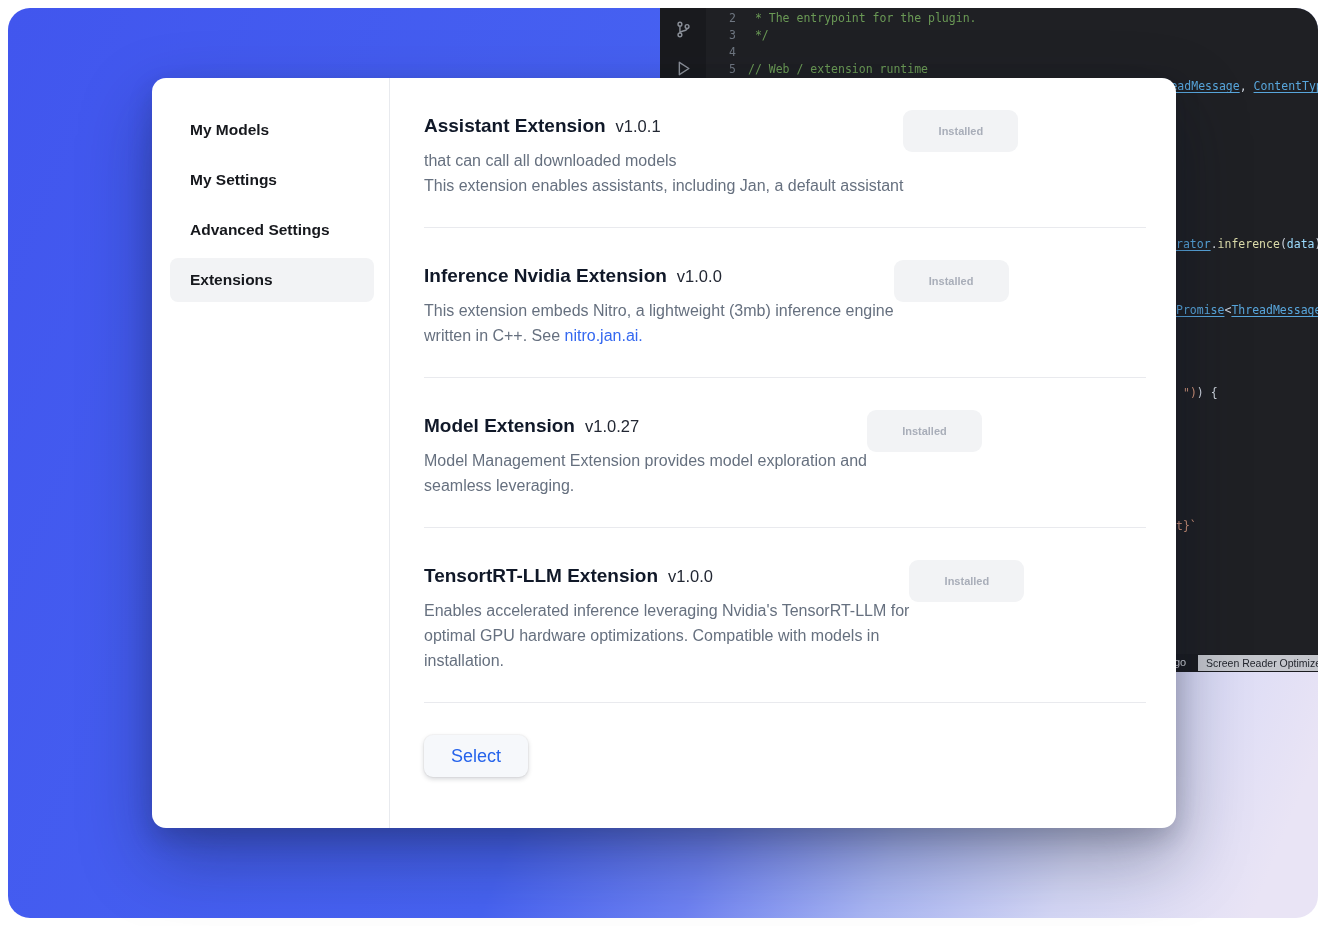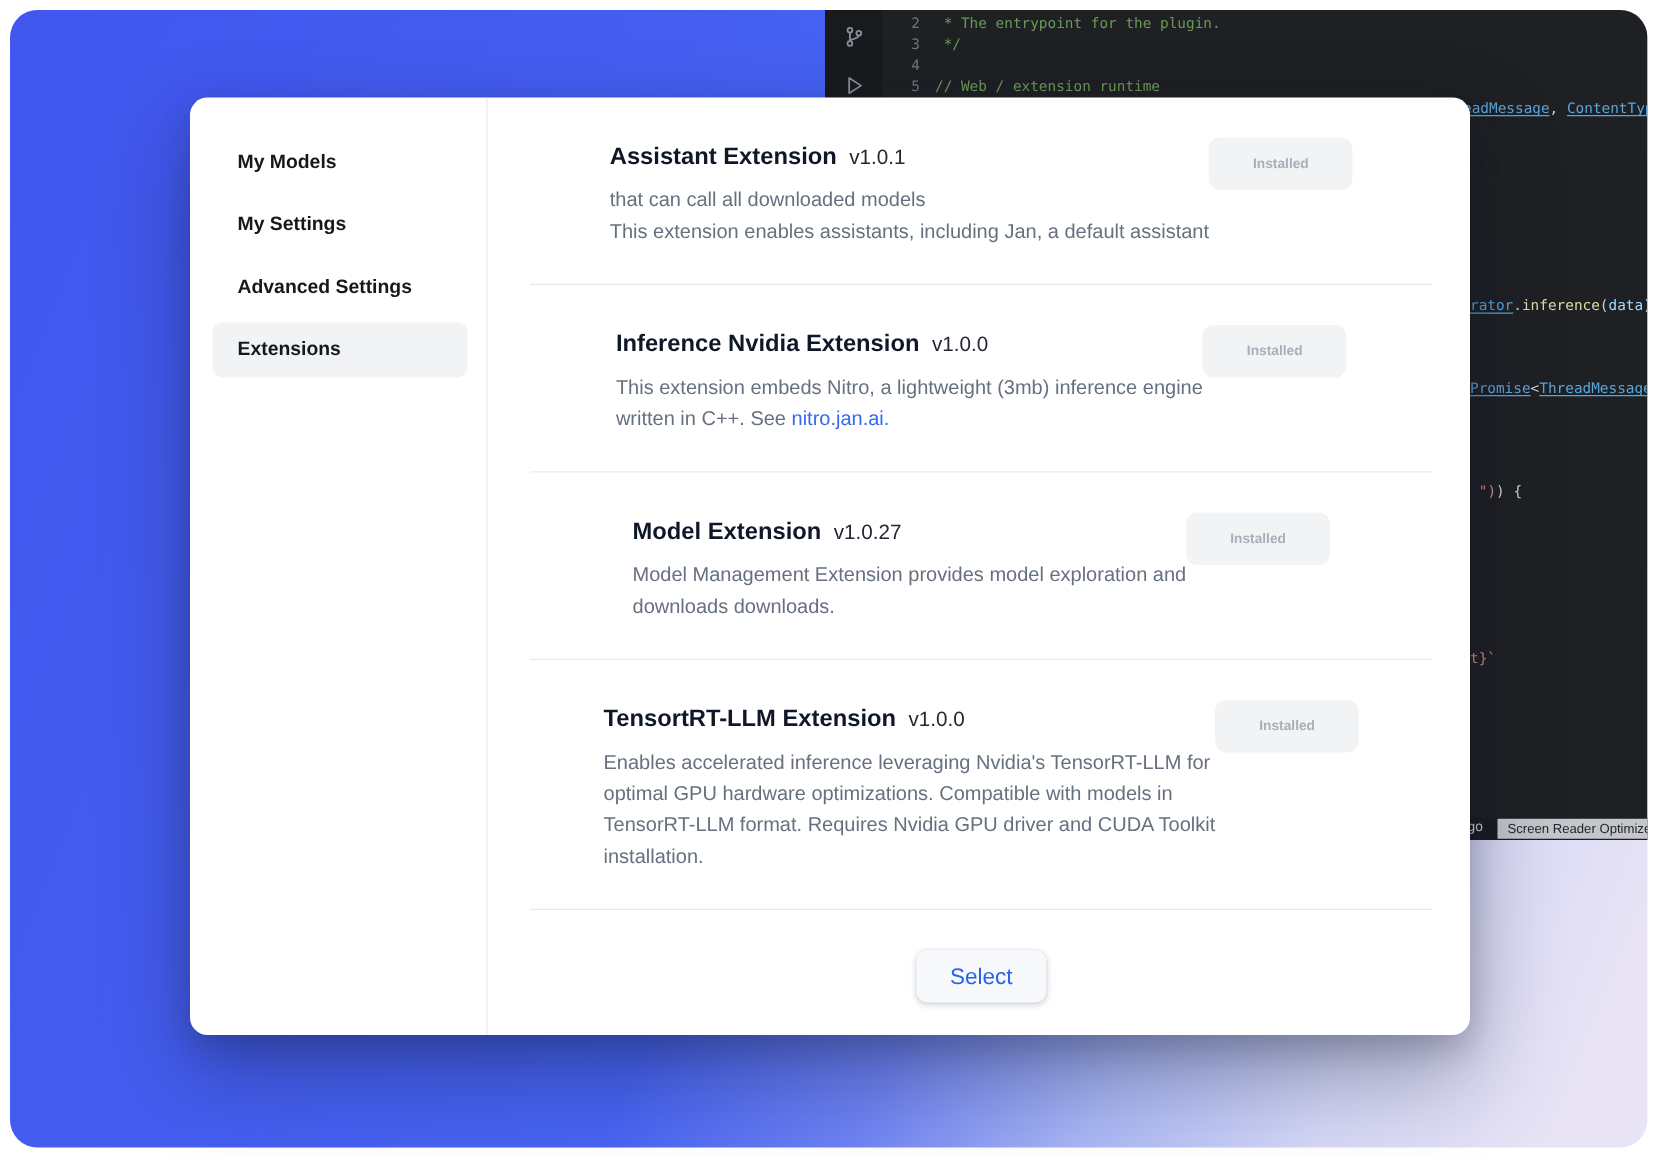--- a/index.html
+++ b/index.html
@@ -65,21 +65,21 @@
     padding:30px 15px 0 18px;
   }
   .nav-item {
     height:44px; display:flex; align-items:center; padding:0 20px;
     border-radius:8px; font-size:15.5px; font-weight:600; color:#16181d;
     margin-bottom:6px; cursor:pointer;
   }
   .nav-item.active { background:#f2f3f5; }
   .content { flex:1; padding:0 30px 0 34px; }
   .xrow {
-    display:flex; justify-content:center; align-items:flex-start;
+    display:flex; justify-content:flex-start; align-items:flex-start;
     padding:35px 0 29px; border-bottom:1px solid #e9eaee;
   }
   .xrow.last { border-bottom:none; }
   .ext-title { font-size:19px; line-height:26px; font-weight:700; color:#101828; }
   .ext-ver { font-size:16.5px; font-weight:400; color:#222733; margin-left:10px; }
   .ext-desc { margin-top:9px; font-size:16px; line-height:25px; color:#66707f; }
   .link { color:#3468f0; text-decoration:none; cursor:pointer; }
   .btn {
     border:none; font-family:"Liberation Sans", sans-serif; cursor:pointer;
     border-radius:9px; height:42px; margin-top:-3px; flex:none;
@@ -192,33 +192,32 @@
           </div>
         </div>
         <button class="btn btn-installed">Installed</button>
       </section>
 
       <section class="xrow">
         <div class="ext-info">
           <h3 class="ext-title"><span>Model Extension</span><span class="ext-ver">v1.0.27</span></h3>
           <div class="ext-desc">
             <div>Model Management Extension provides model exploration and</div>
-            <div>downloads downloads.</div>
+            <div>seamless leveraging.</div>
           </div>
         </div>
         <button class="btn btn-installed">Installed</button>
       </section>
 
       <section class="xrow">
         <div class="ext-info">
           <h3 class="ext-title"><span>TensortRT-LLM Extension</span><span class="ext-ver">v1.0.0</span></h3>
           <div class="ext-desc">
             <div>Enables accelerated inference leveraging Nvidia's TensorRT-LLM for</div>
             <div>optimal GPU hardware optimizations. Compatible with models in</div>
-            <div>TensorRT-LLM format. Requires Nvidia GPU driver and CUDA Toolkit</div>
             <div>installation.</div>
           </div>
         </div>
         <button class="btn btn-installed">Installed</button>
       </section>
 
       <section class="xrow last">
         <button class="btn btn-select">Select</button>
       </section>
 

